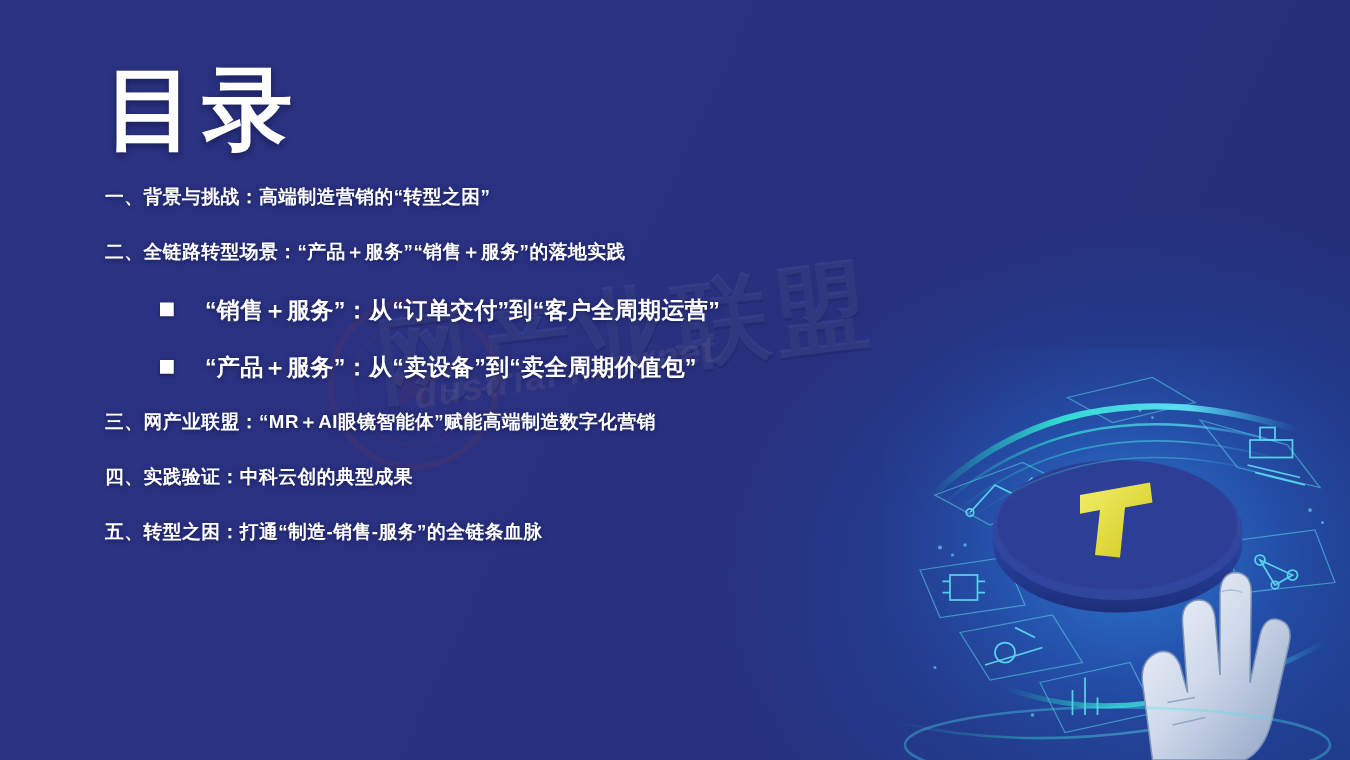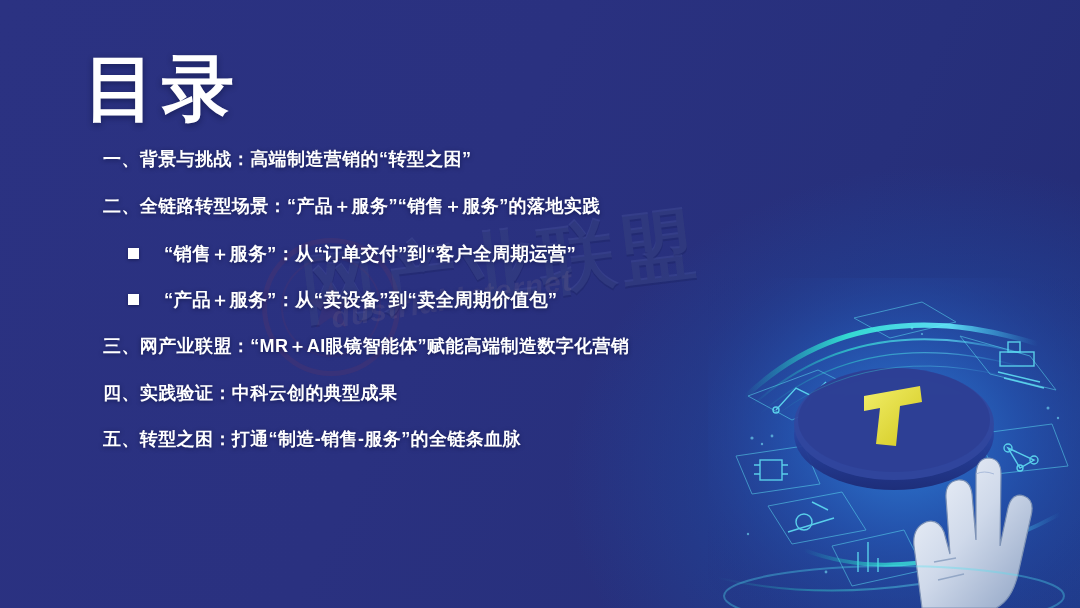--- a/index.html
+++ b/index.html
@@ -95,25 +95,24 @@
     top: 150px;
     width: 700px;
   }
   .toc-item {
     color: #ffffff;
     font-weight: 700;
     text-shadow: 0 1px 4px rgba(6,10,45,0.55);
     white-space: nowrap;
   }
   .toc-level-1 {
-    font-size: 18px;
+    font-size: 15px;
     line-height: 1.05;
     margin-bottom: 28px;
     letter-spacing: 0.4px;
-    margin-left: 19px;
   }
   .toc-level-2 {
     font-size: 18.5px;
     line-height: 1.05;
     margin-bottom: 27px;
     margin-left: 44px;
     display: flex;
     align-items: center;
     letter-spacing: 0.2px;
   }

